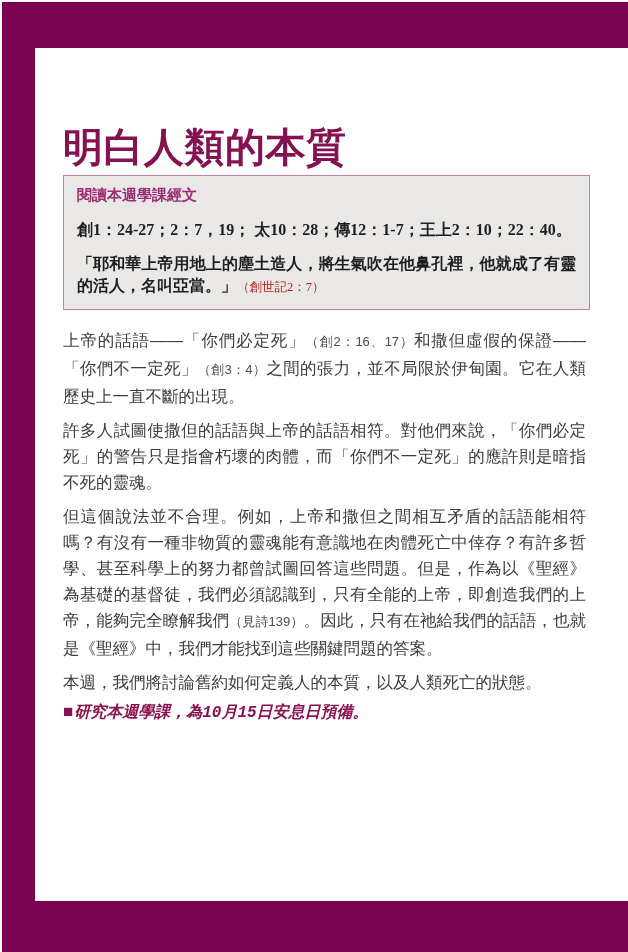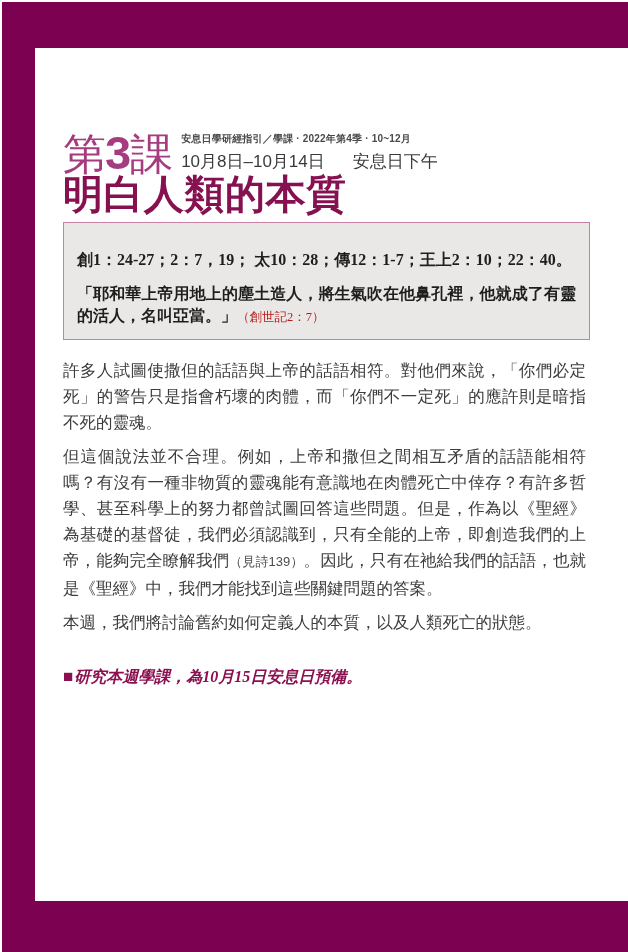--- a/index.html
+++ b/index.html
@@ -64,54 +64,49 @@
   
   .body-text { margin-top: 17px; }
   .body-text p {
     font-size: 16.5px; line-height: 26px; color: #3c3c3c;
     text-align: justify; margin: 0 0 8px 0;
   }
   .body-text p .ref { font-size: 13px; color: #4c4c4c; }
 
   
   .footer-note {
-    margin-top: 28px;
-    font-family: Liberation Serif, serif; font-style: italic; font-weight: bold;
-    font-size: 16px; color: var(--footer-text, #8b1050); line-height: 28px;
+    margin-top: 8px;
+    font-family: Liberation Mono, monospace; font-style: italic; font-weight: bold;
+    font-size: 16px; color: var(--footer-text, #8b1050); line-height: 20px;
   }
   .footer-note .square { font-style: normal; margin-right: 1px; font-size: 17px; }
 </style>
 </head>
 <body>
 
 <div class="stage">
 
   <div class="frame-top"></div>
   <div class="frame-left"></div>
   <div class="frame-bottom"></div>
 
   <div class="page">
 
     <header>
-      <div class="lesson-row">
-        <div class="lesson-num"><span>第</span><span class="digit">3</span><span>課</span></div>
-        <div class="header-meta">
-          <div class="series-line">安息日學研經指引／學課 · 2022年第4季 · 10~12月</div>
-          <div class="date-line"><span>10月8日–10月14日</span><span class="session">安息日下午</span></div>
-        </div>
-      </div>
       <h1 class="lesson-title">明白人類的本質</h1>
     </header>
 
     <section class="scripture-box">
+      <div class="box-heading">閱讀本週學課經文</div>
       <div class="box-refs">創1：24-27；2：7，19； 太10：28；傳12：1-7；王上2：10；22：40。</div>
       <div class="memory-verse"><span>「耶和華上帝用地上的塵土造人，將生氣吹在他鼻孔裡，他就成了有靈的活人，名叫亞當。」</span><span class="ref">（創世記2：7）</span></div>
     </section>
 
     <main class="body-text">
+      <p><span>上帝的話語——「你們必定死」</span><span class="ref">（創2：16、17）</span><span>和撒但虛假的保證——「你們不一定死」</span><span class="ref">（創3：4）</span><span>之間的張力，並不局限於伊甸園。它在人類歷史上一直不斷的出現。</span></p>
       <p><span>許多人試圖使撒但的話語與上帝的話語相符。對他們來說，「你們必定死」的警告只是指會朽壞的肉體，而「你們不一定死」的應許則是暗指不死的靈魂。</span></p>
       <p><span>但這個說法並不合理。例如，上帝和撒但之間相互矛盾的話語能相符嗎？有沒有一種非物質的靈魂能有意識地在肉體死亡中倖存？有許多哲學、甚至科學上的努力都曾試圖回答這些問題。但是，作為以《聖經》為基礎的基督徒，我們必須認識到，只有全能的上帝，即創造我們的上帝，能夠完全瞭解我們</span><span class="ref">（見詩139）</span><span>。因此，只有在祂給我們的話語，也就是《聖經》中，我們才能找到這些關鍵問題的答案。</span></p>
       <p><span>本週，我們將討論舊約如何定義人的本質，以及人類死亡的狀態。</span></p>
     </main>
 
     <div class="footer-note"><span class="square">■</span><span>研究本週學課，為10月15日安息日預備。</span></div>
 
   </div>
 </div>
 

